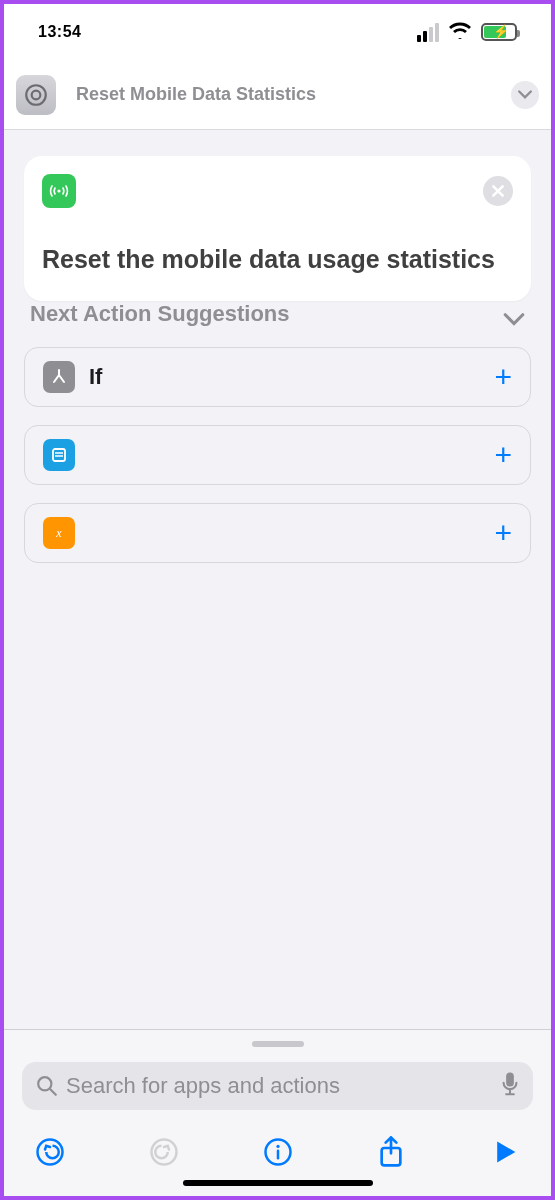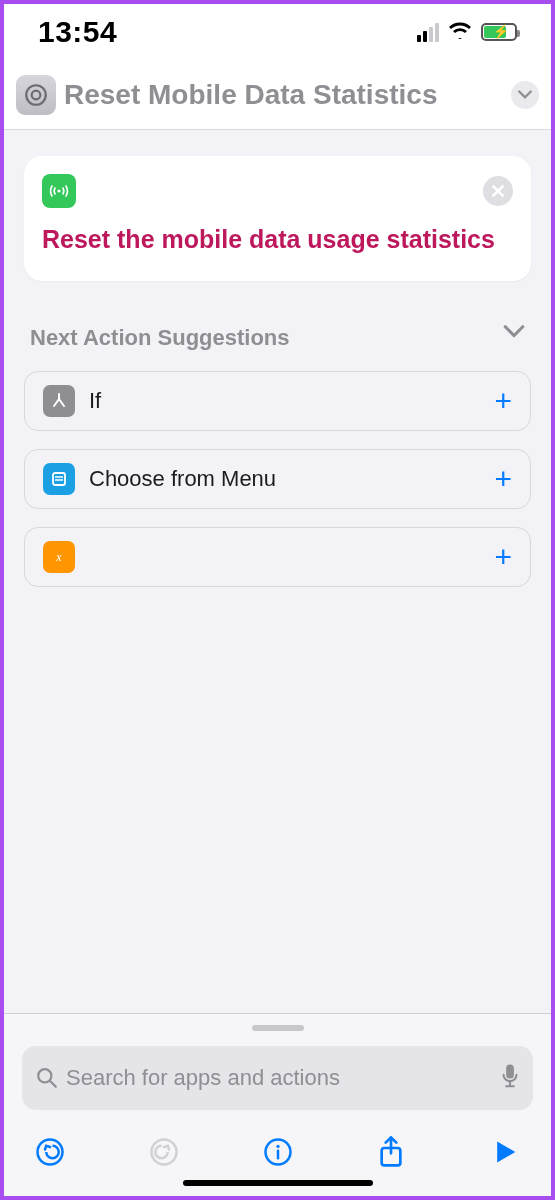--- a/index.html
+++ b/index.html
@@ -1,62 +1,62 @@
 <!DOCTYPE html>
 <html><head>
   <meta charset="utf-8">
   <style>
     * { box-sizing: border-box; margin: 0; padding: 0; }
     html, body { width: 555px; height: 1200px; font-family: -apple-system, 'Helvetica Neue', Arial, sans-serif; }
     body { border: 4px solid #a84df0; background: #f2f2f7; position: relative; overflow: hidden; }
 
     
     .status-bar { height: 56px; background: #fff; display: flex; align-items: center; justify-content: space-between; padding: 0 34px; }
-    .status-time { font-weight: 600; font-size: 30px; letter-spacing: .5px; text-align: right;}
+    .status-time { font-weight: 600; font-size: 16px; letter-spacing: .5px; text-align: right;}
     .status-right { display: flex; align-items: center; gap: 9px; }
     .signal-bars { display: inline-flex; align-items: flex-end; gap: 2px; }
     .signal-bars span { display: inline-block; width: 4px; background: #000; border-radius: 1px; }
     .signal-bars span:nth-child(1){height:7px}
     .signal-bars span:nth-child(2){height:11px}
     .signal-bars span:nth-child(3){height:15px;background:#c9c9ce}
     .signal-bars span:nth-child(4){height:19px;background:#c9c9ce}
     .battery { position: relative; width: 36px; height: 18px; border: 2px solid #555; border-radius: 5px; display:flex; align-items:center; }
     .battery::after { content:""; position:absolute; right:-5px; top:5px; width:3px; height:7px; background:#888; border-radius:0 2px 2px 0;}
     .battery-fill { position:absolute; left:1px; top:1px; height:12px; width:22px; background:#34c759; border-radius:2px;}
     .battery-bolt { position:absolute; left:10px; top:-1px; color:#000; font-size:13px;}
 
     
     .nav { height: 70px; background:#fff; display:flex; align-items:center; padding: 0 12px; border-bottom: 1px solid #dadade; }
     .nav-icon { width: 40px; height: 40px; border-radius: 9px; background: linear-gradient(#d6d6db,#bdbdc4); display:flex;align-items:center;justify-content:center;}
-    .nav-title { flex:1; color:#8e8e93; font-size: 28px; font-weight:600; margin-left:8px; white-space:nowrap; overflow:hidden; }
+    .nav-title { flex:1; color:#8e8e93; font-size: 18px; font-weight:600; margin-left:20px; white-space:nowrap; overflow:hidden; }
     .chev-btn { width:28px; height:28px; border-radius:14px; background:#e9e9ee; display:flex;align-items:center;justify-content:center;}
     .done-box { border: 6px solid #8a2be2; margin-left:8px; padding: 8px 10px; font-size:24px; color:#007aff; font-weight:500;}
 
     
     .content { padding: 26px 20px; }
     .card { background:#fff; border-radius: 18px; padding: 18px 20px 22px 18px; display:flex; flex-wrap:wrap; align-items:center; gap: 12px 12px; position:relative; box-shadow: 0 1px 2px rgba(0,0,0,0.04);}
     .card-icon { width:34px; height:34px; border-radius:8px; background:#34c759; display:flex;align-items:center;justify-content:center; flex-shrink:0;}
-    .card-text { font-size: 25px; font-weight:600; color:#be185d; line-height:1.55; }
+    .card-text { font-size: 25px; font-weight:600; color:#404040; line-height:1.55;margin-top:20px; }
     .card-close { position:absolute; right:18px; top:20px; width:30px; height:30px; border-radius:15px; background:#dedee3; display:flex; align-items:center; justify-content:center;}
 
     
-    .sugg-head { display:flex; align-items:flex-start; justify-content:space-between; margin-top: 44px; padding: 0 6px;}
+    .sugg-head { display:flex; align-items:flex-end; justify-content:space-between; padding: 0 6px;}
     .sugg-title { font-size: 22px; font-weight:600; color:#8e8e93;}
     .sugg-list { margin-top: 20px; display:flex; flex-direction:column; gap:18px;}
     .sugg { height:60px; background:#f2f2f7; border:1px solid #d7d7dc; border-radius:14px; display:flex; align-items:center; padding: 0 18px;}
     .sugg-icon { width:32px; height:32px; border-radius:7px; display:flex; align-items:center; justify-content:center; flex-shrink:0;}
     .sugg-icon.gray{background:#8e8e93;} .sugg-icon.blue{background:#1ba0e3;} .sugg-icon.orange{background:#ff9500;}
-    .sugg-label { font-size:22px; font-weight:400; color:#1c1c1e; margin-left:14px;text-align:center;}
+    .sugg-label { font-size:22px; font-weight:700; color:#1c1c1e; margin-left:14px;text-align:center;}
     .sugg-plus { margin-left:auto; color:#007aff; font-size:30px; font-weight:300;}
 
     
     .bottom { position:absolute; bottom:0; left:0; right:0; background:#f6f6f8; border-top:1px solid #d0d0d4; }
     .grab { height:28px; display:flex; align-items:center; justify-content:center;}
     .grab span{ width:52px; height:6px; background:#c7c7cc; border-radius:3px; display:block;}
-    .search { margin: 4px 18px 0 18px; height:64px; background:#e4e4e9; border-radius:14px; display:flex; align-items:center; padding:0 14px;}
+    .search { margin: 4px 18px 0 18px; height:48px; background:#e4e4e9; border-radius:14px; display:flex; align-items:center; padding:0 14px;}
     .search-ph { color:#8e8e93; font-size:22px; margin-left:8px; }
     .mic { margin-left:auto; }
     .toolbar { height:86px; display:flex; align-items:flex-start; justify-content:space-between; padding: 24px 28px 0 28px;}
     .tb-btn { width:36px; height:36px; display:flex; align-items:center; justify-content:center;}
     .home-ind { position:absolute; bottom:10px; left:50%; transform:translateX(-50%); width:190px; height:6px; background:#000; border-radius:3px;}
   </style>
 </head>
 <body>
 
 <div class="status-bar">
@@ -133,21 +133,20 @@
       <span class="sugg-label">If</span>
       <span class="sugg-plus">+</span>
     </div>
     <div class="sugg">
       <div class="sugg-icon blue">
         <svg width="18" height="18" viewBox="0 0 18 18">
             <rect x="3" y="3" width="12" height="12" rx="2" fill="none" stroke="#fff" stroke-width="1.8"></rect>
             <path d="M5 7h8M5 10h8" stroke="#fff" stroke-width="1.6"></path>
           </svg>
       </div>
-      <span class="sugg-label">Choose from Menu</span>
       <span class="sugg-plus">+</span>
     </div>
     <div class="sugg">
       <div class="sugg-icon orange">
         <svg width="18" height="18" viewBox="0 0 18 18">
             <text x="9" y="13" text-anchor="middle" font-size="12" font-style="italic" fill="#fff" font-family="serif">x</text>
           </svg>
       </div>
       <span class="sugg-plus">+</span>
     </div>

